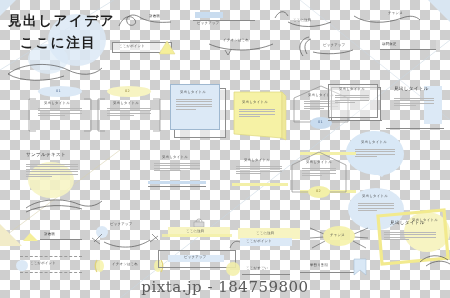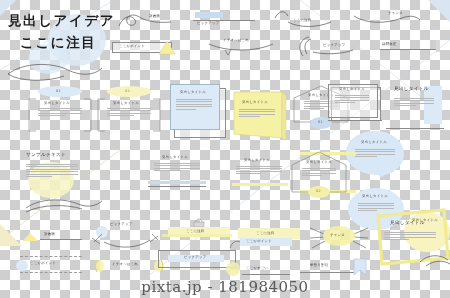--- a/index.html
+++ b/index.html
@@ -442,14 +442,14 @@
         <div class="bl" style="width:48%"></div>
     </div>
     <svg class="ab" style="left:46px;top:44px;" width="34" height="18">
       <path d="M2 12 C10 4, 22 4, 30 10" fill="none" stroke="#555" stroke-width="0.7"></path>
       <path d="M8 16 C16 10, 26 10, 32 14" fill="none" stroke="#555" stroke-width="0.7"></path>
     </svg>
   </div>
 
   <div class="ab" style="left:226px;top:82px;width:52px;height:44px;"></div>
 
-  <div class="wm-text">pixta.jp - 181984050</div>
+  <div class="wm-text">pixta.jp - 184759800</div>
 </div>
 
 </body></html>

